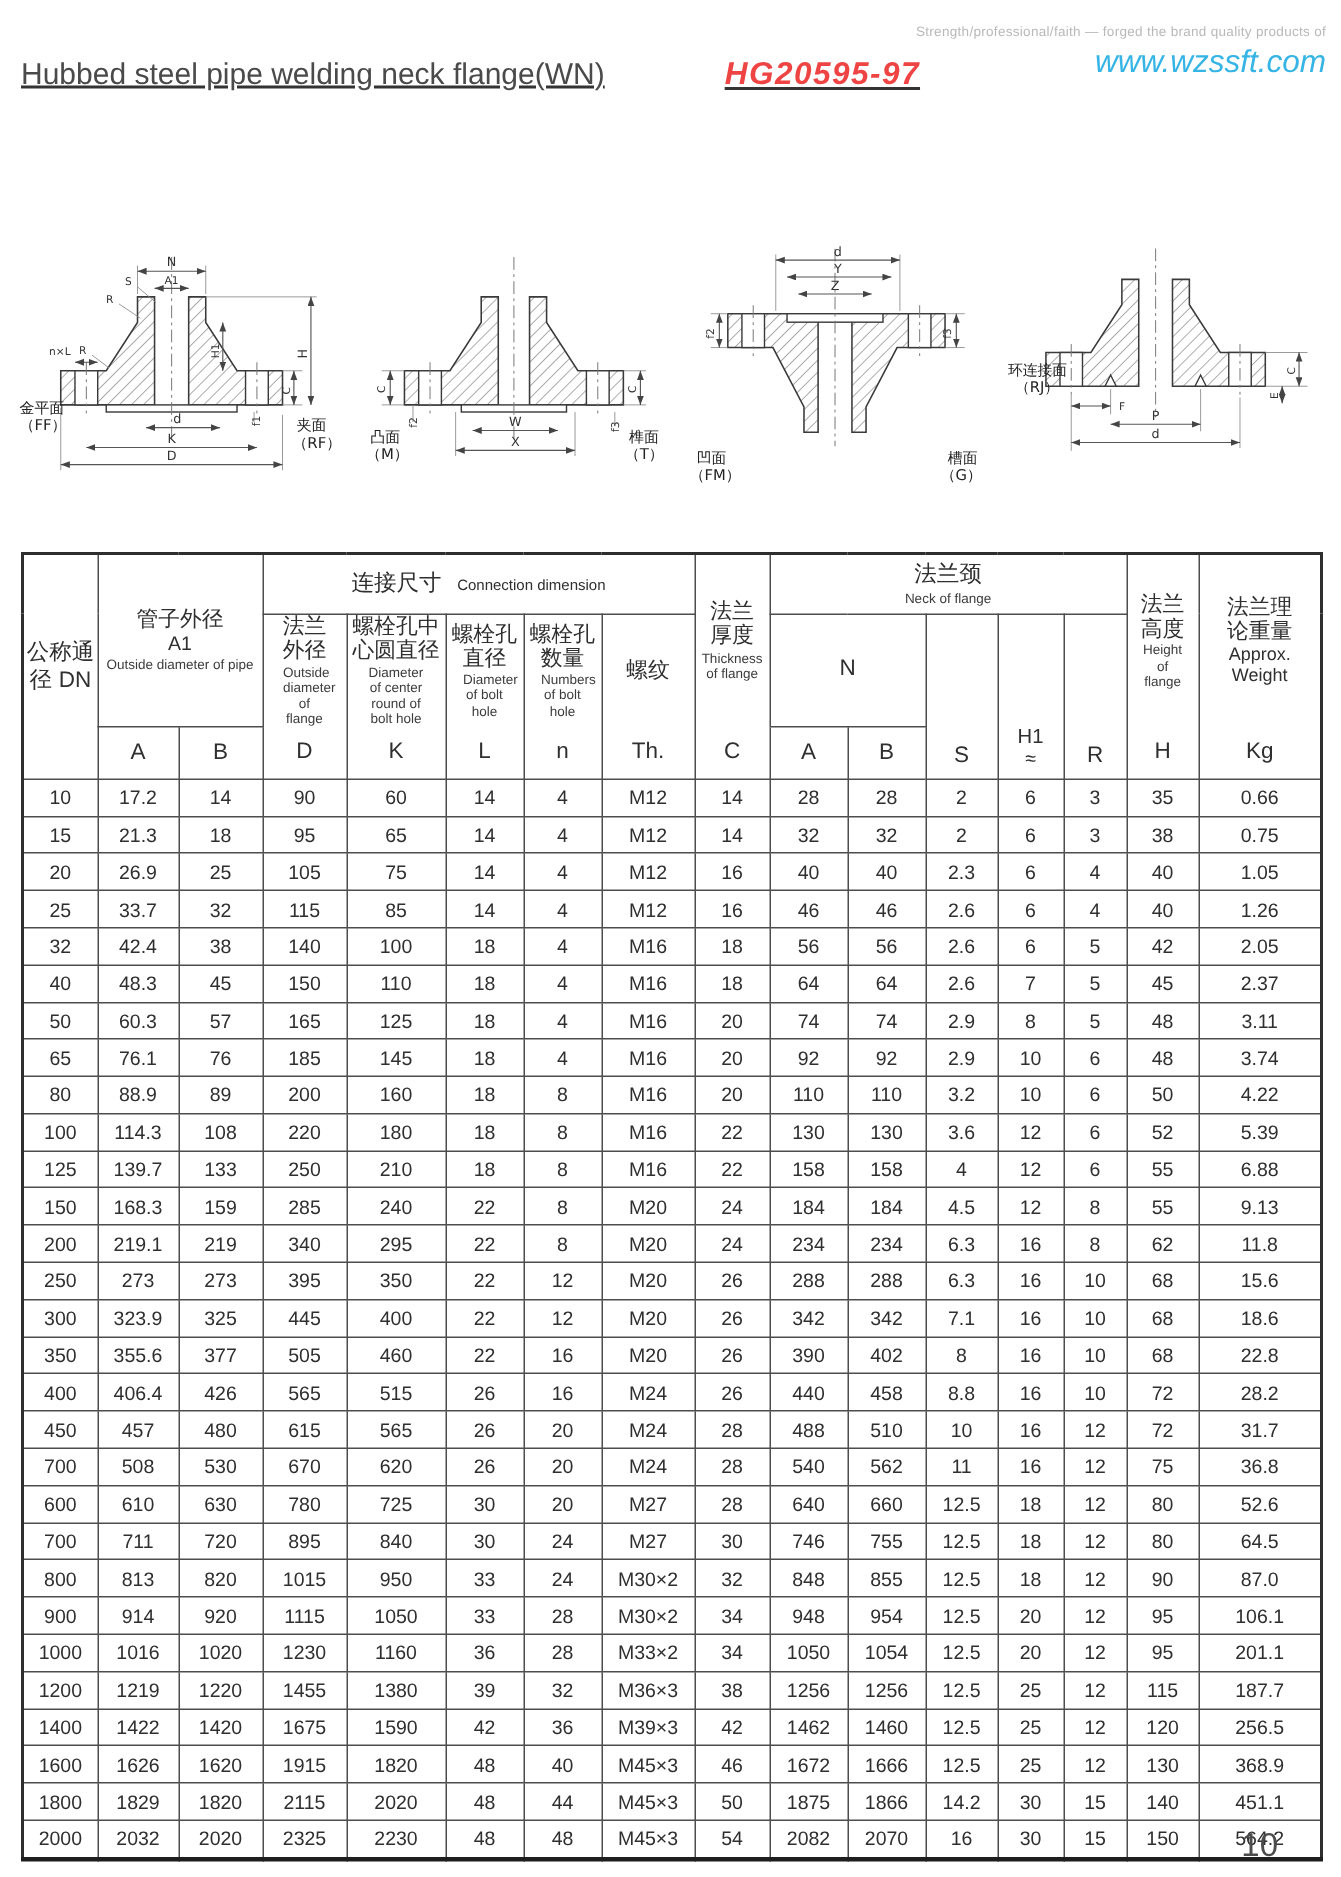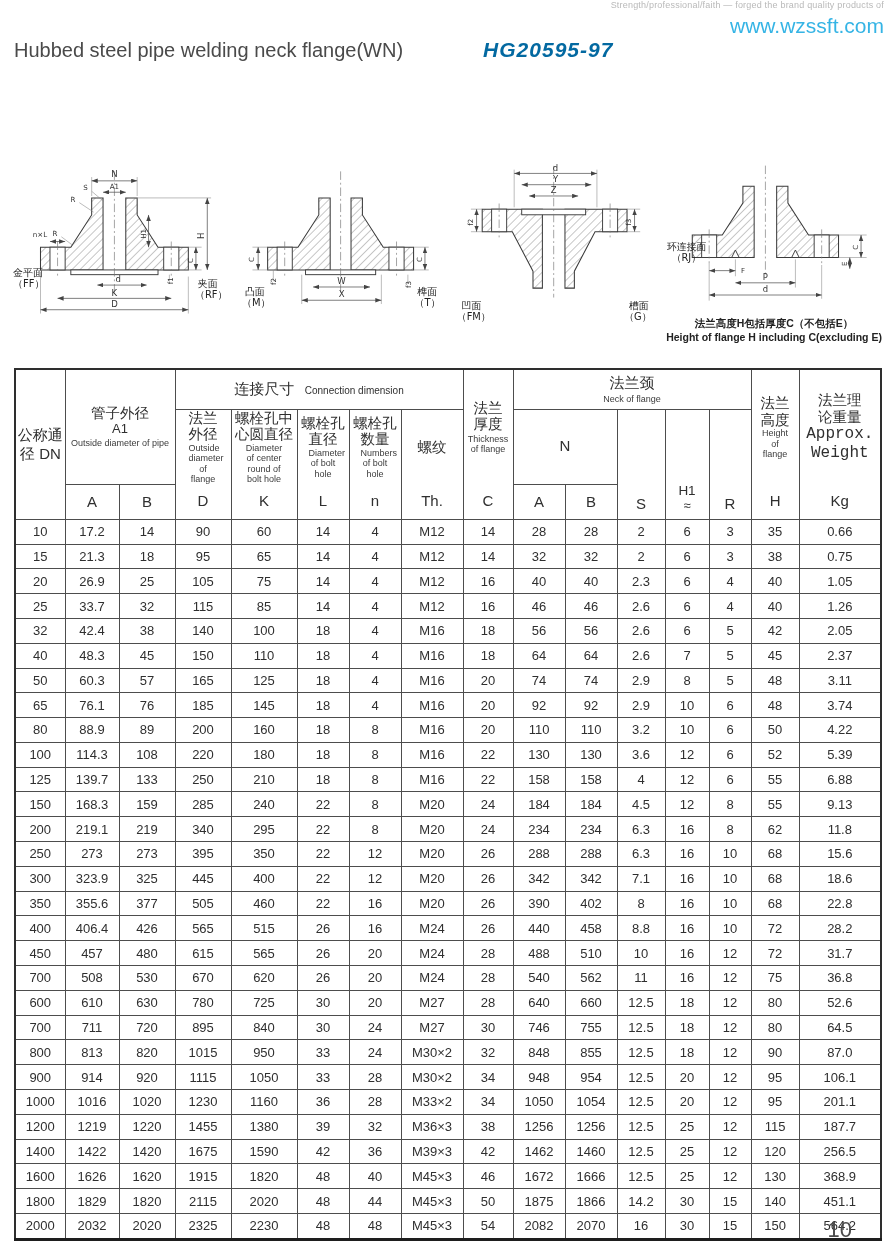--- a/index.html
+++ b/index.html
@@ -1,26 +1,26 @@
 <!DOCTYPE html>
 <html><head>
 <meta charset="utf-8">
 <style>
   html,body{margin:0;padding:0;background:#fff;}
   .page{width:894px;height:1251px;position:relative;background:#fff;margin:0 auto;overflow:hidden;
         font-family:"Liberation Sans","DejaVu Sans",sans-serif;color:#333;}
   
-  .brandline{position:absolute;top:0;right:10px;text-align:right;}
+  .brandline{position:absolute;top:16px;right:10px;text-align:right;}
   .slogan{font-size:9px;color:#b9b9b9;letter-spacing:.2px;}
-  .website{font-size:21px;color:#35b4e5;margin-top:4px;}
+  .website{font-size:21px;color:#35b4e5;font-style:italic;margin-top:4px;}
   .titleblock{position:absolute;left:14px;top:28px;width:860px;}
   .title{font-size:31px;color:#464646;font-weight:400;letter-spacing:.5px;}
-  .subrow{display:flex;align-items:baseline;margin-top:10px;}
+  .subrow{display:flex;align-items:baseline;margin-top:10px;text-decoration:underline;}
   .subtitle{font-size:20px;color:#4a4a4a;}
-  .std{font-size:21px;color:#0369a1;font-style:italic;font-weight:bold;letter-spacing:1px;margin-left:80px;}
+  .std{font-size:21px;color:#ef4444;font-style:italic;font-weight:bold;letter-spacing:1px;margin-left:80px;}
   
   .diagrams{position:absolute;left:12px;top:160px;width:870px;display:flex;justify-content:space-between;align-items:flex-start;}
   figure{margin:0;padding:0;}
   svg text{font-family:"DejaVu Sans","Liberation Sans",sans-serif;font-size:9px;fill:#333;stroke:none;}
   svg .facelbl{font-size:10.5px;fill:#222;}
   svg .small{font-size:7.5px;}
   svg .body{stroke:#3a3a3a;stroke-width:1.1;}
   svg .white{fill:#fff;stroke:#3a3a3a;stroke-width:1;}
   svg .cl{stroke:#777;fill:none;stroke-width:.7;stroke-dasharray:9 3 2 3;}
   svg .dim{stroke:#555;fill:none;stroke-width:.8;}
@@ -40,21 +40,21 @@
   .w3{max-width:3.2em;margin:0 auto;}
   .w4{max-width:4.3em;margin:0 auto;}
   .vtext{width:1em;margin:0 auto;line-height:1.3;font-size:15px;word-break:break-all;}
   .dncode{font-size:15px;margin-top:13px;}
   .r1{height:40px;}
   .r2 th{height:62px;}
   .r3 th{height:34px;}
   .nb{border-bottom:none !important;}
   .nt{border-top:none !important;}
   .bot{vertical-align:bottom !important;padding-bottom:5px !important;}
-  .approx{font-size:16px;display:block;font-family:Liberation Mono, monospace;}
+  .approx{font-size:12px;display:block;}
   
   .pagenum{position:absolute;right:42px;bottom:8px;font-size:22px;color:#4c4c4c;}
 </style>
 </head>
 <body>
 
 <div class="page">
 
   <div class="brandline">
     <div class="slogan">Strength/professional/faith — forged the brand quality products of</div>
@@ -259,24 +259,20 @@
           <line class="ext" x1="184" y1="80" x2="214" y2="80"></line>
             <line class="ext" x1="184" y1="104" x2="214" y2="104"></line>
           <line class="dim" x1="208" y1="80" x2="208" y2="104" marker-start="url(#a4)" marker-end="url(#a4)"></line>
           <text x="205" y="93" class="small" transform="rotate(-90 205 93)" text-anchor="middle">C</text>
           <line class="dim" x1="196" y1="104" x2="196" y2="116" marker-start="url(#a4)" marker-end="url(#a4)"></line>
           <text x="193" y="113" class="small" transform="rotate(-90 193 113)">E</text>
         </g>
         <text x="1" y="96" class="facelbl">环连接面</text>
         <text x="6" y="108" class="facelbl">（RJ）</text>
       </svg>
-      <figcaption class="dcaption">
-        <div>法兰高度H包括厚度C（不包括E）</div>
-        <div>Height of flange H including C(excluding E)</div>
-      </figcaption>
     </figure>
   </div>
 
   <table class="spec">
     <colgroup>
       <col style="width:50px">
         <col style="width:54px">
         <col style="width:56px">
         <col style="width:56px">
       <col style="width:66px">

